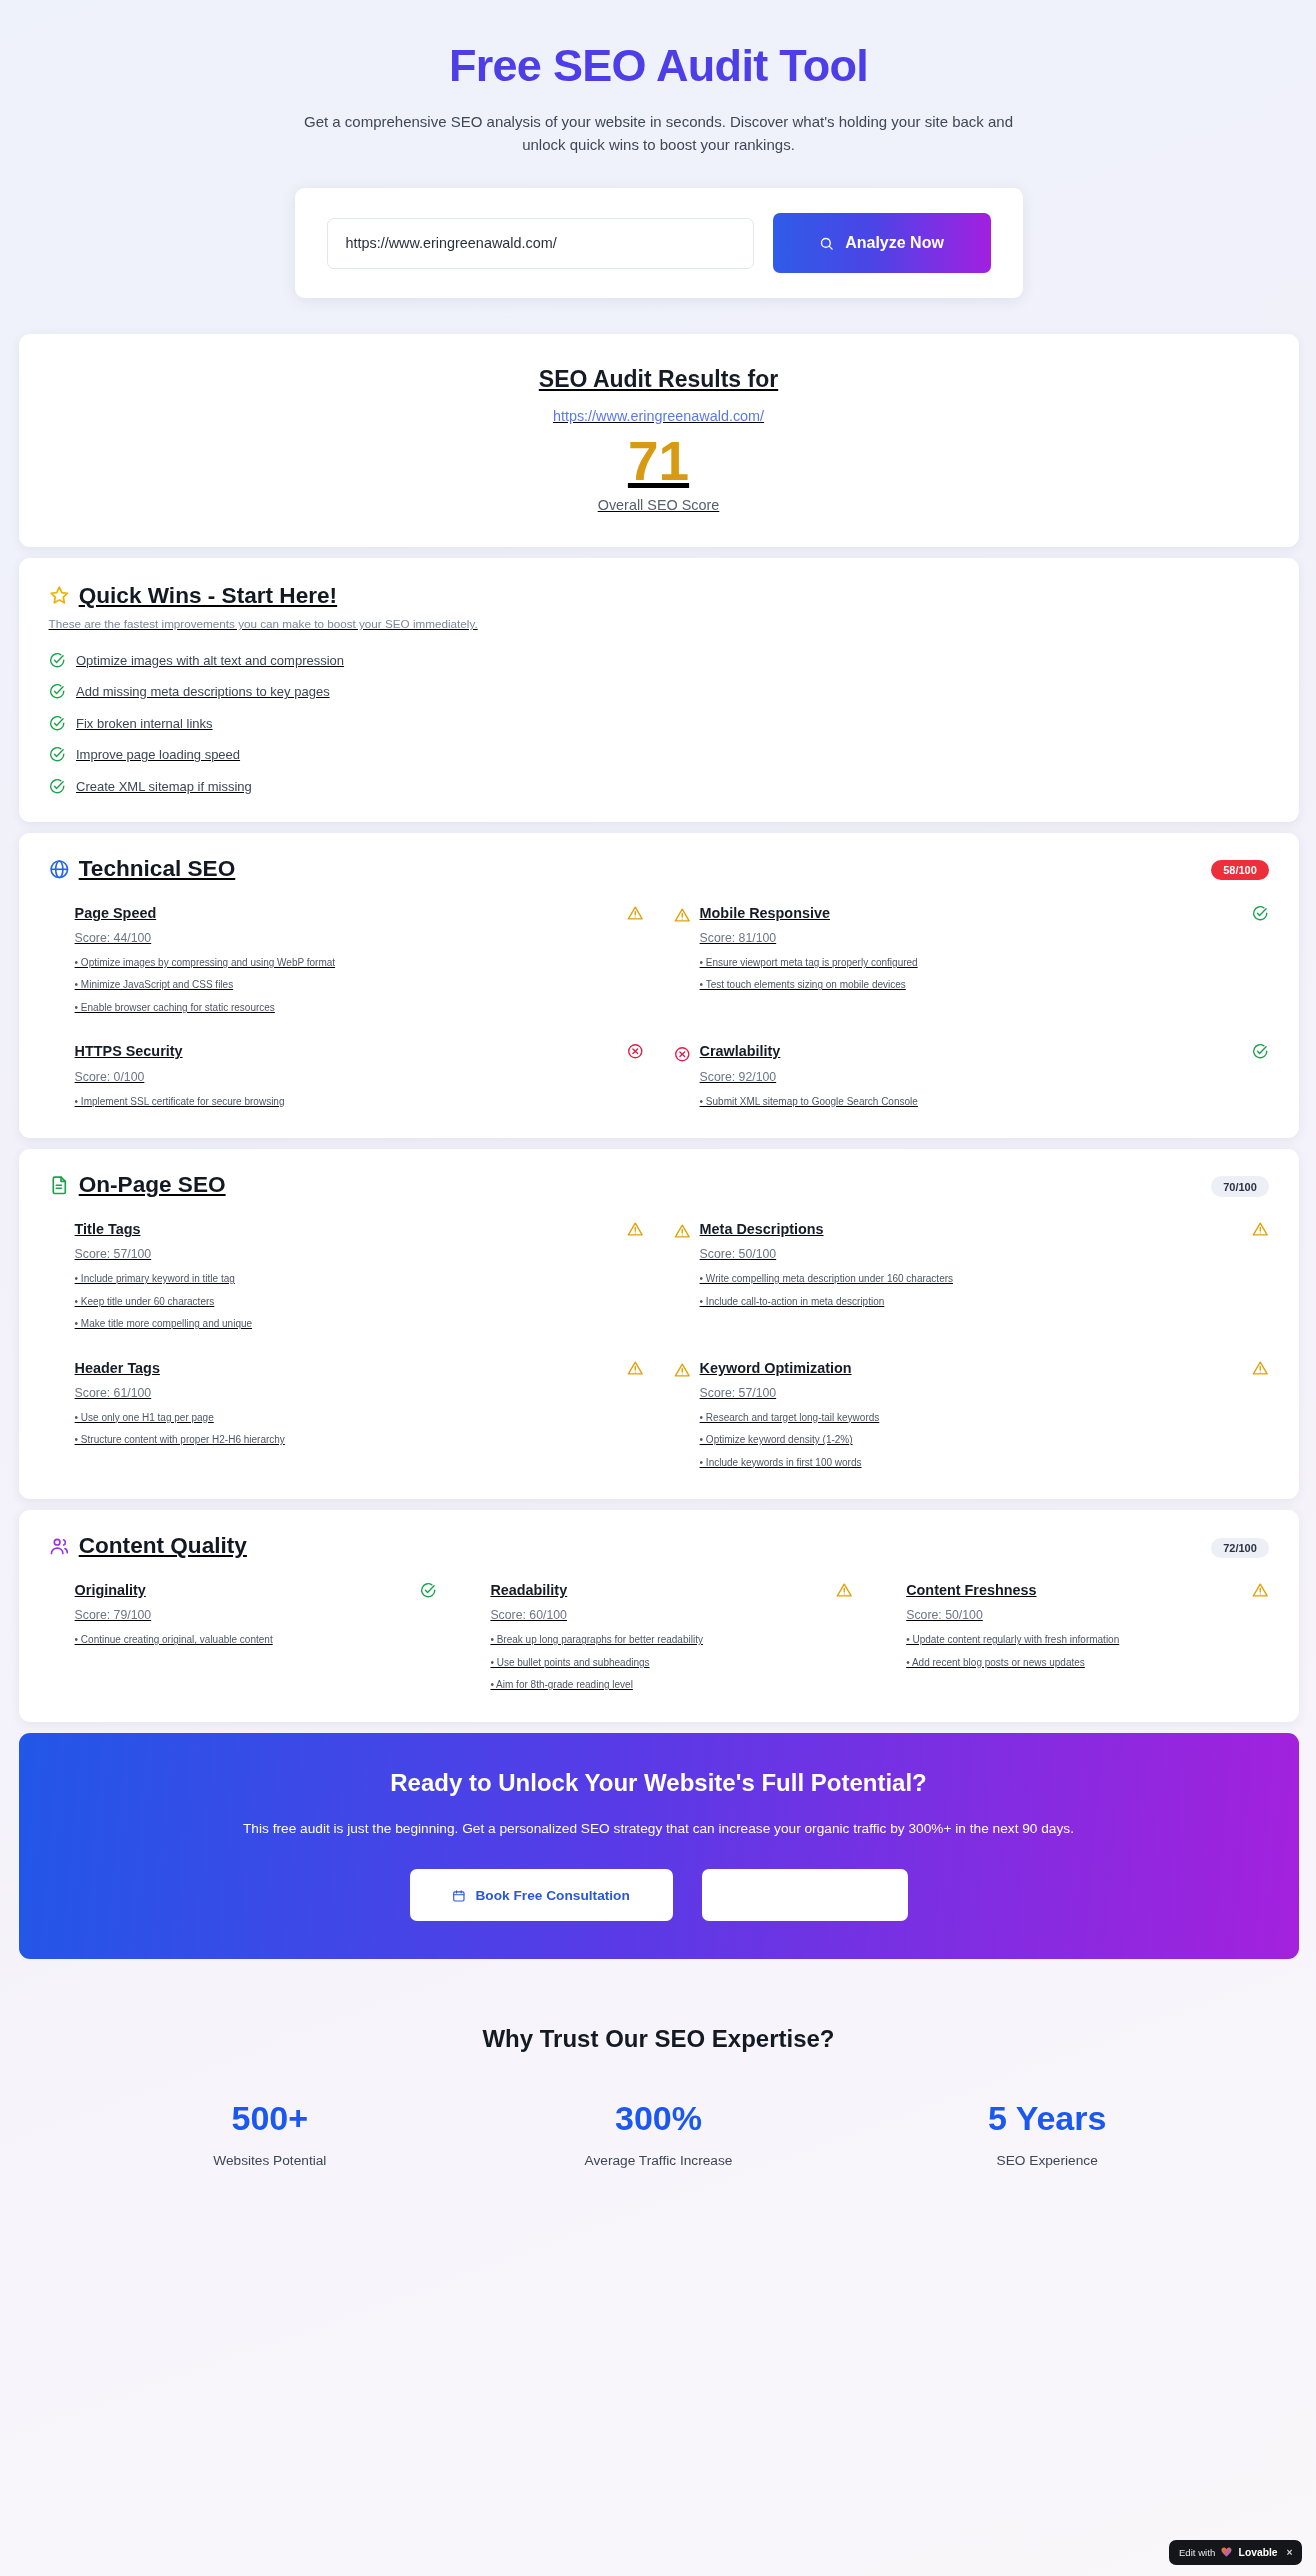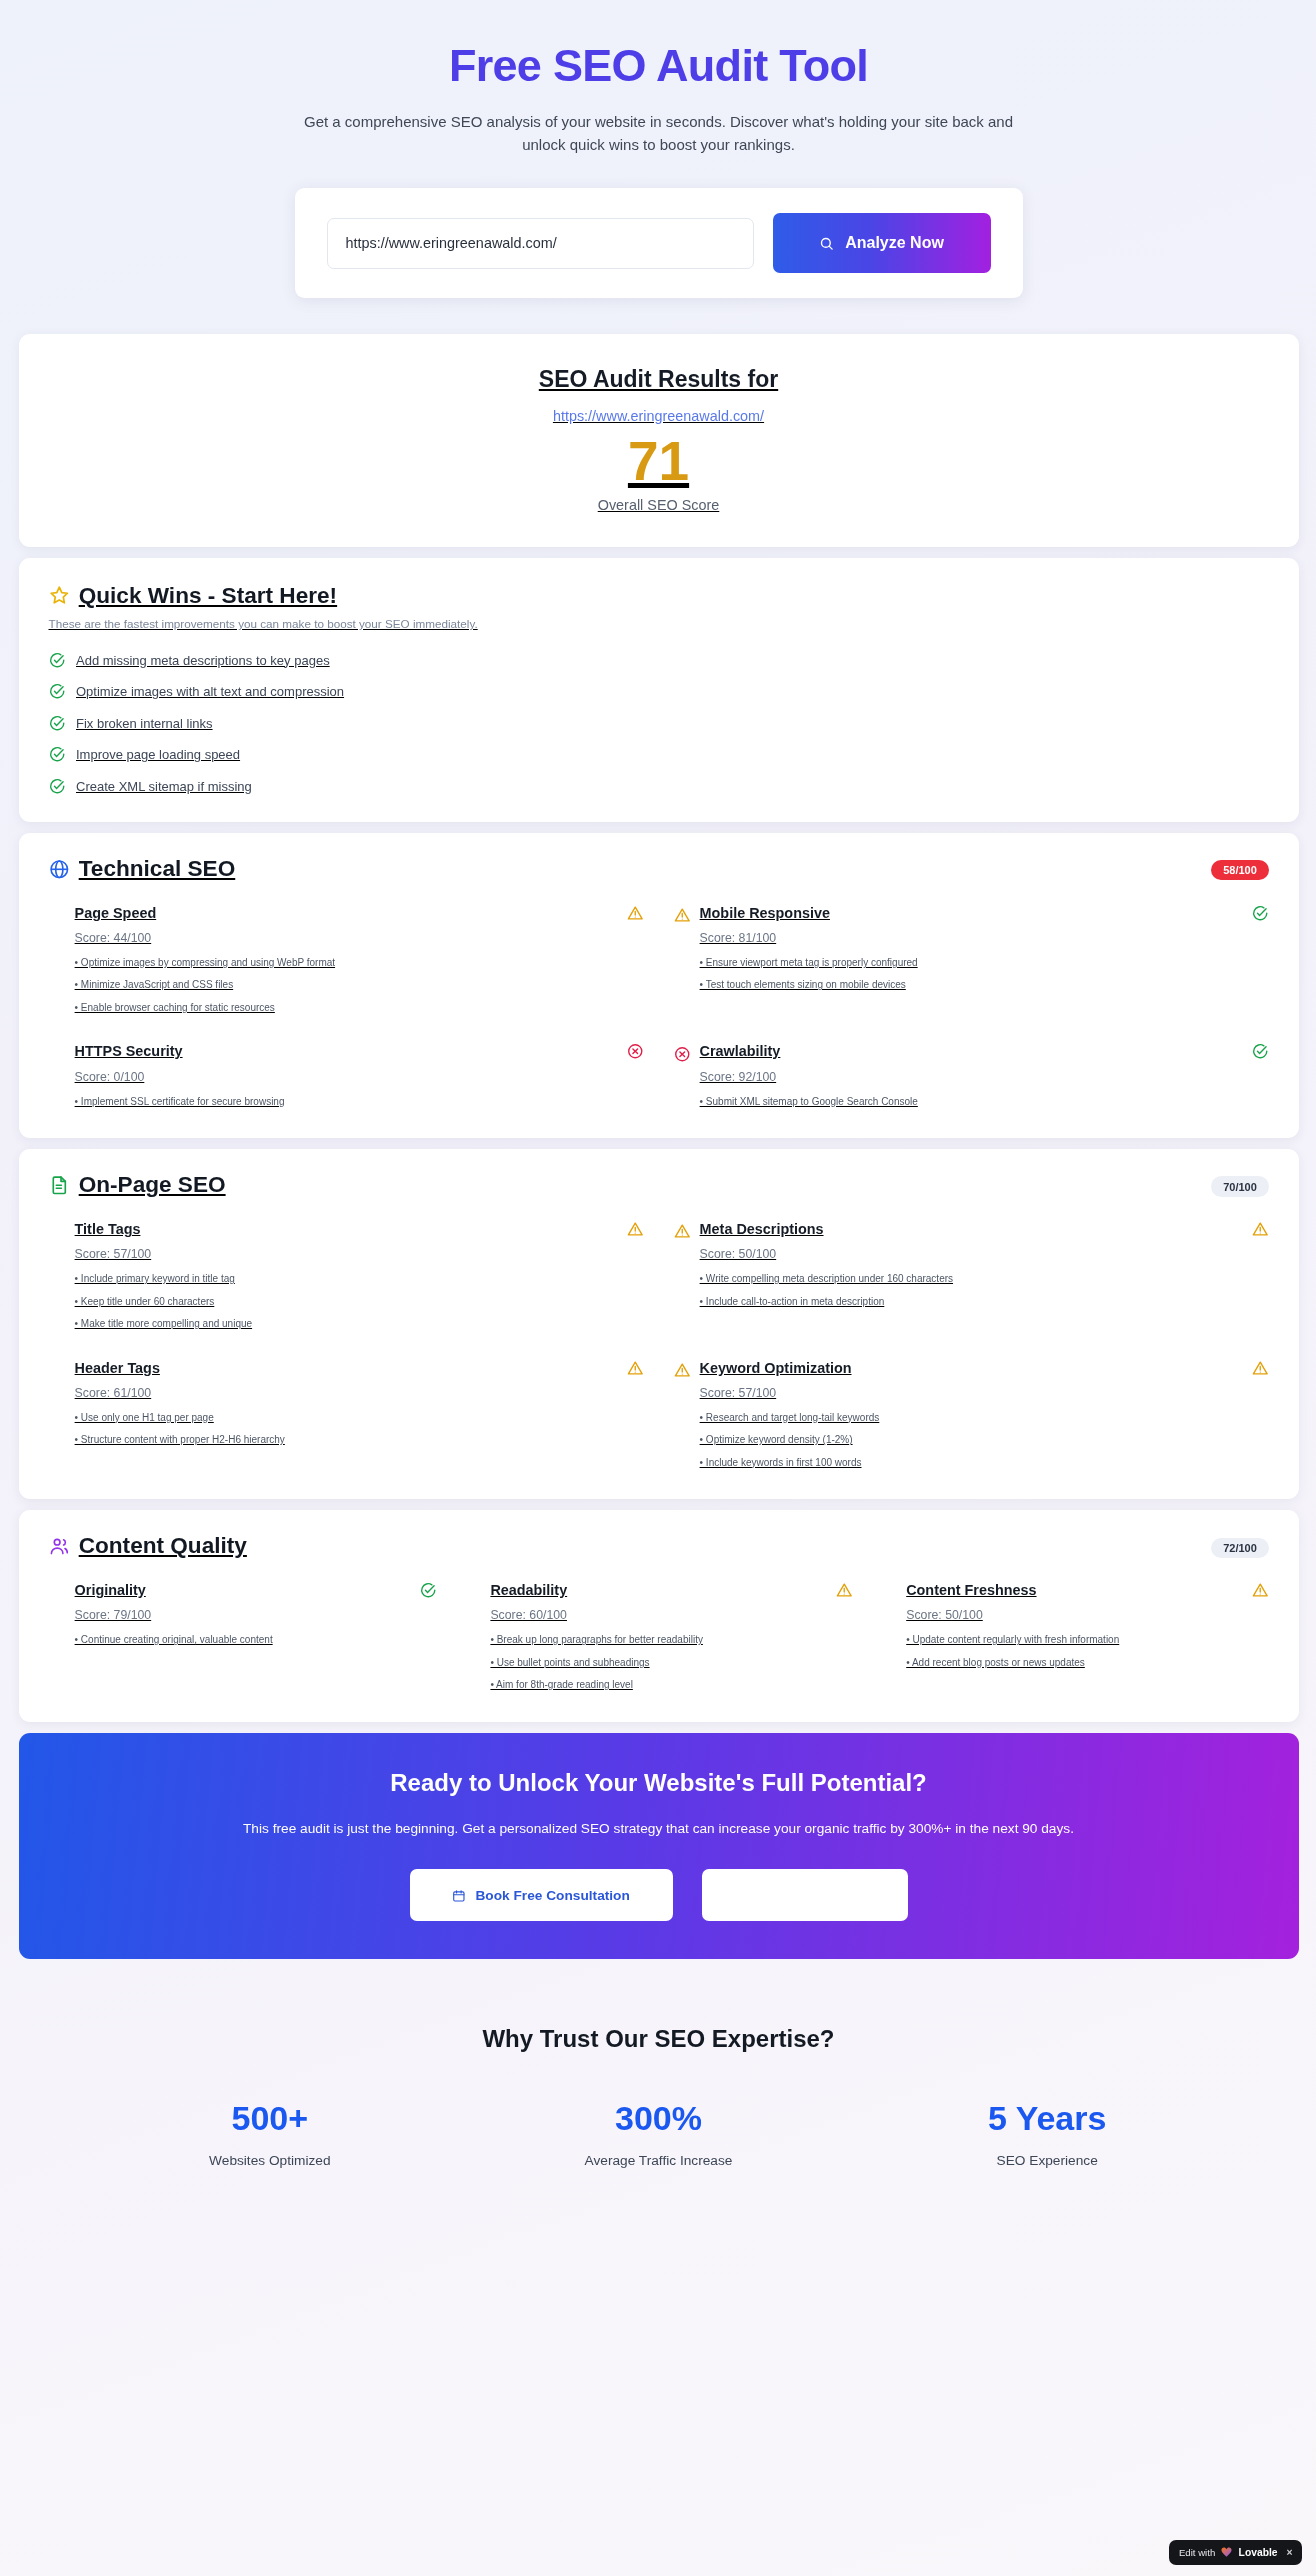--- a/index.html
+++ b/index.html
@@ -185,30 +185,30 @@
   </div>
   <div class="qw-sub">These are the fastest improvements you can make to boost your SEO immediately.</div>
   <div class="qw-list" id="qw-list">
       <div class="qw-item">
         <span>
           <svg width="16.5" height="16.5" viewBox="0 0 24 24" fill="none" stroke="#16a34a" stroke-width="2" stroke-linecap="round">
             <path d="M21.5 12a9.5 9.5 0 1 1-4.2-7.9"></path>
             <polyline points="8,12 11,15.2 20.5,5.4"></polyline>
           </svg>
         </span>
-        <span>Add missing meta descriptions to key pages</span>
+        <span>Optimize images with alt text and compression</span>
       </div>
       <div class="qw-item">
         <span>
           <svg width="16.5" height="16.5" viewBox="0 0 24 24" fill="none" stroke="#16a34a" stroke-width="2" stroke-linecap="round">
             <path d="M21.5 12a9.5 9.5 0 1 1-4.2-7.9"></path>
             <polyline points="8,12 11,15.2 20.5,5.4"></polyline>
           </svg>
         </span>
-        <span>Optimize images with alt text and compression</span>
+        <span>Add missing meta descriptions to key pages</span>
       </div>
       <div class="qw-item">
         <span>
           <svg width="16.5" height="16.5" viewBox="0 0 24 24" fill="none" stroke="#16a34a" stroke-width="2" stroke-linecap="round">
             <path d="M21.5 12a9.5 9.5 0 1 1-4.2-7.9"></path>
             <polyline points="8,12 11,15.2 20.5,5.4"></polyline>
           </svg>
         </span>
         <span>Fix broken internal links</span>
       </div>
@@ -536,21 +536,21 @@
       <span></span>
     </button>
   </div>
 </div>
 
 <div class="trust">
   <div class="trust-title">Why Trust Our SEO Expertise?</div>
   <div class="trust-stats" id="trust-stats">
       <div>
         <div class="stat-value">500+</div>
-        <div class="stat-label">Websites Optimized</div>
+        <div class="stat-label">Websites Potential</div>
       </div>
       <div>
         <div class="stat-value">300%</div>
         <div class="stat-label">Average Traffic Increase</div>
       </div>
       <div>
         <div class="stat-value">5 Years</div>
         <div class="stat-label">SEO Experience</div>
       </div>
     </div>

